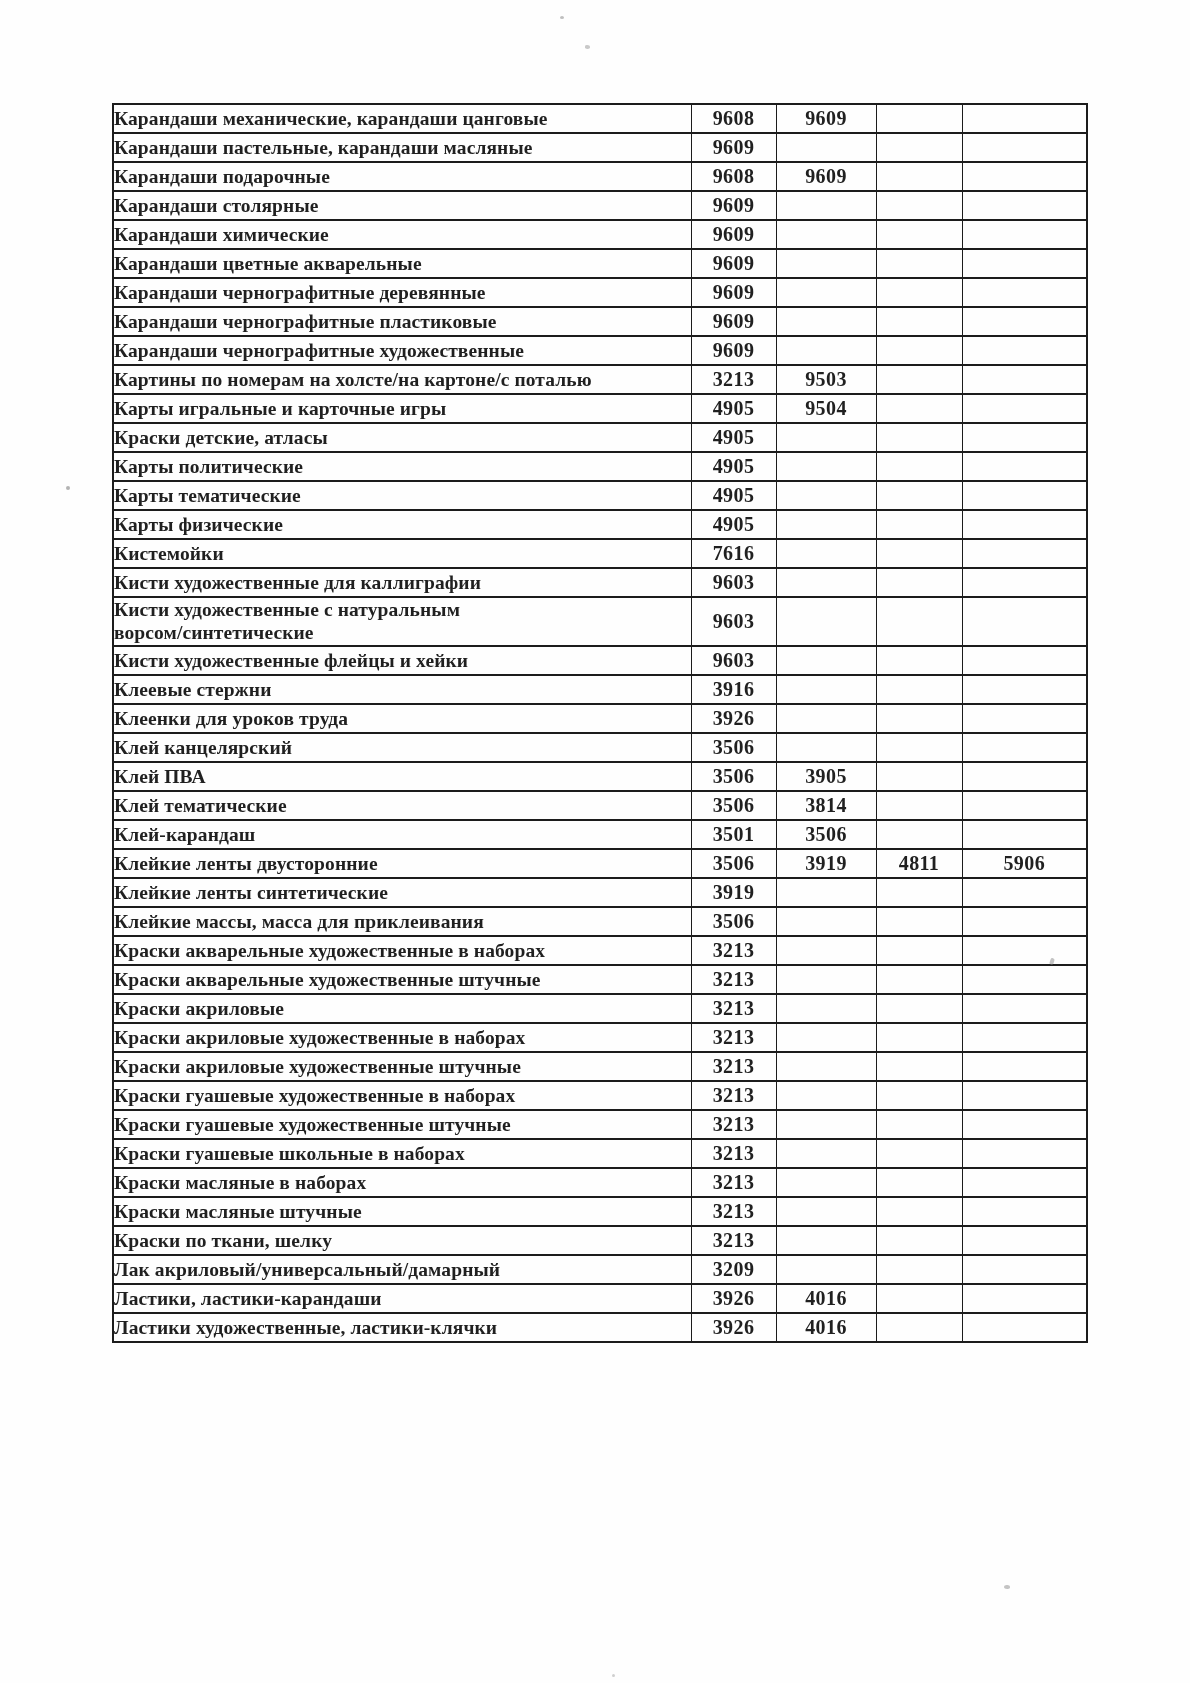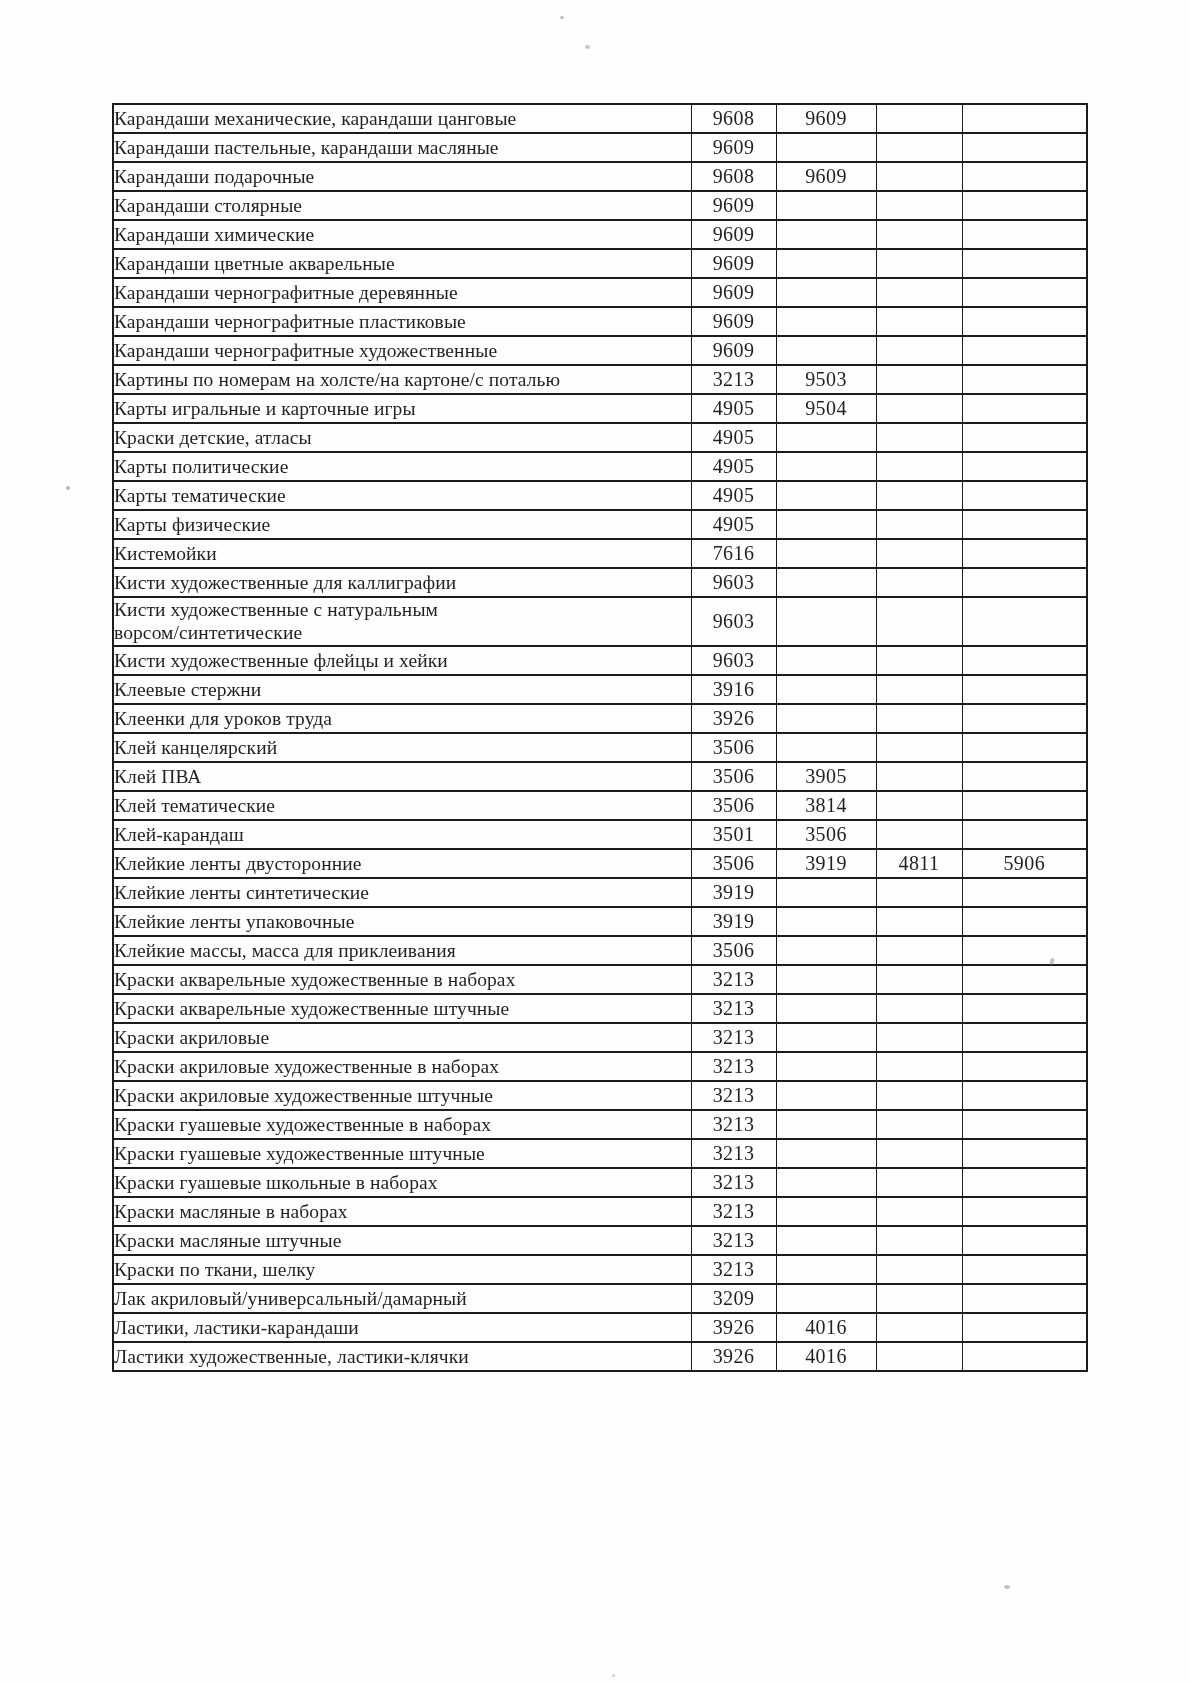--- a/index.html
+++ b/index.html
@@ -20,20 +20,21 @@
     background: var(--paper, #fefefe);
   }
   table.codes {
     position: absolute;
     left: 112px;
     top: 103px;
     width: 974px;
     border-collapse: collapse;
     table-layout: fixed;
     border: 2.4px solid var(--border, #1a1a1a);
+    font-weight: bold;
   }
   table.codes td {
     border: 1.5px solid var(--border, #1a1a1a);
     border-top-width: 2.2px;
     border-bottom-width: 2.2px;
     height: 29px;
     box-sizing: border-box;
     color: var(--ink, #1e1e1e);
     vertical-align: middle;
     padding: 0;
@@ -265,27 +266,20 @@
           <td class="code">5906</td>
         </tr>
         <tr>
           <td class="name">Клейкие ленты синтетические</td>
           <td class="code">3919</td>
           <td class="code"></td>
           <td class="code"></td>
           <td class="code"></td>
         </tr>
         <tr>
-          <td class="name">Клейкие ленты упаковочные</td>
-          <td class="code">3919</td>
-          <td class="code"></td>
-          <td class="code"></td>
-          <td class="code"></td>
-        </tr>
-        <tr>
           <td class="name">Клейкие массы, масса для приклеивания</td>
           <td class="code">3506</td>
           <td class="code"></td>
           <td class="code"></td>
           <td class="code"></td>
         </tr>
         <tr>
           <td class="name">Краски акварельные художественные в наборах</td>
           <td class="code">3213</td>
           <td class="code"></td>

